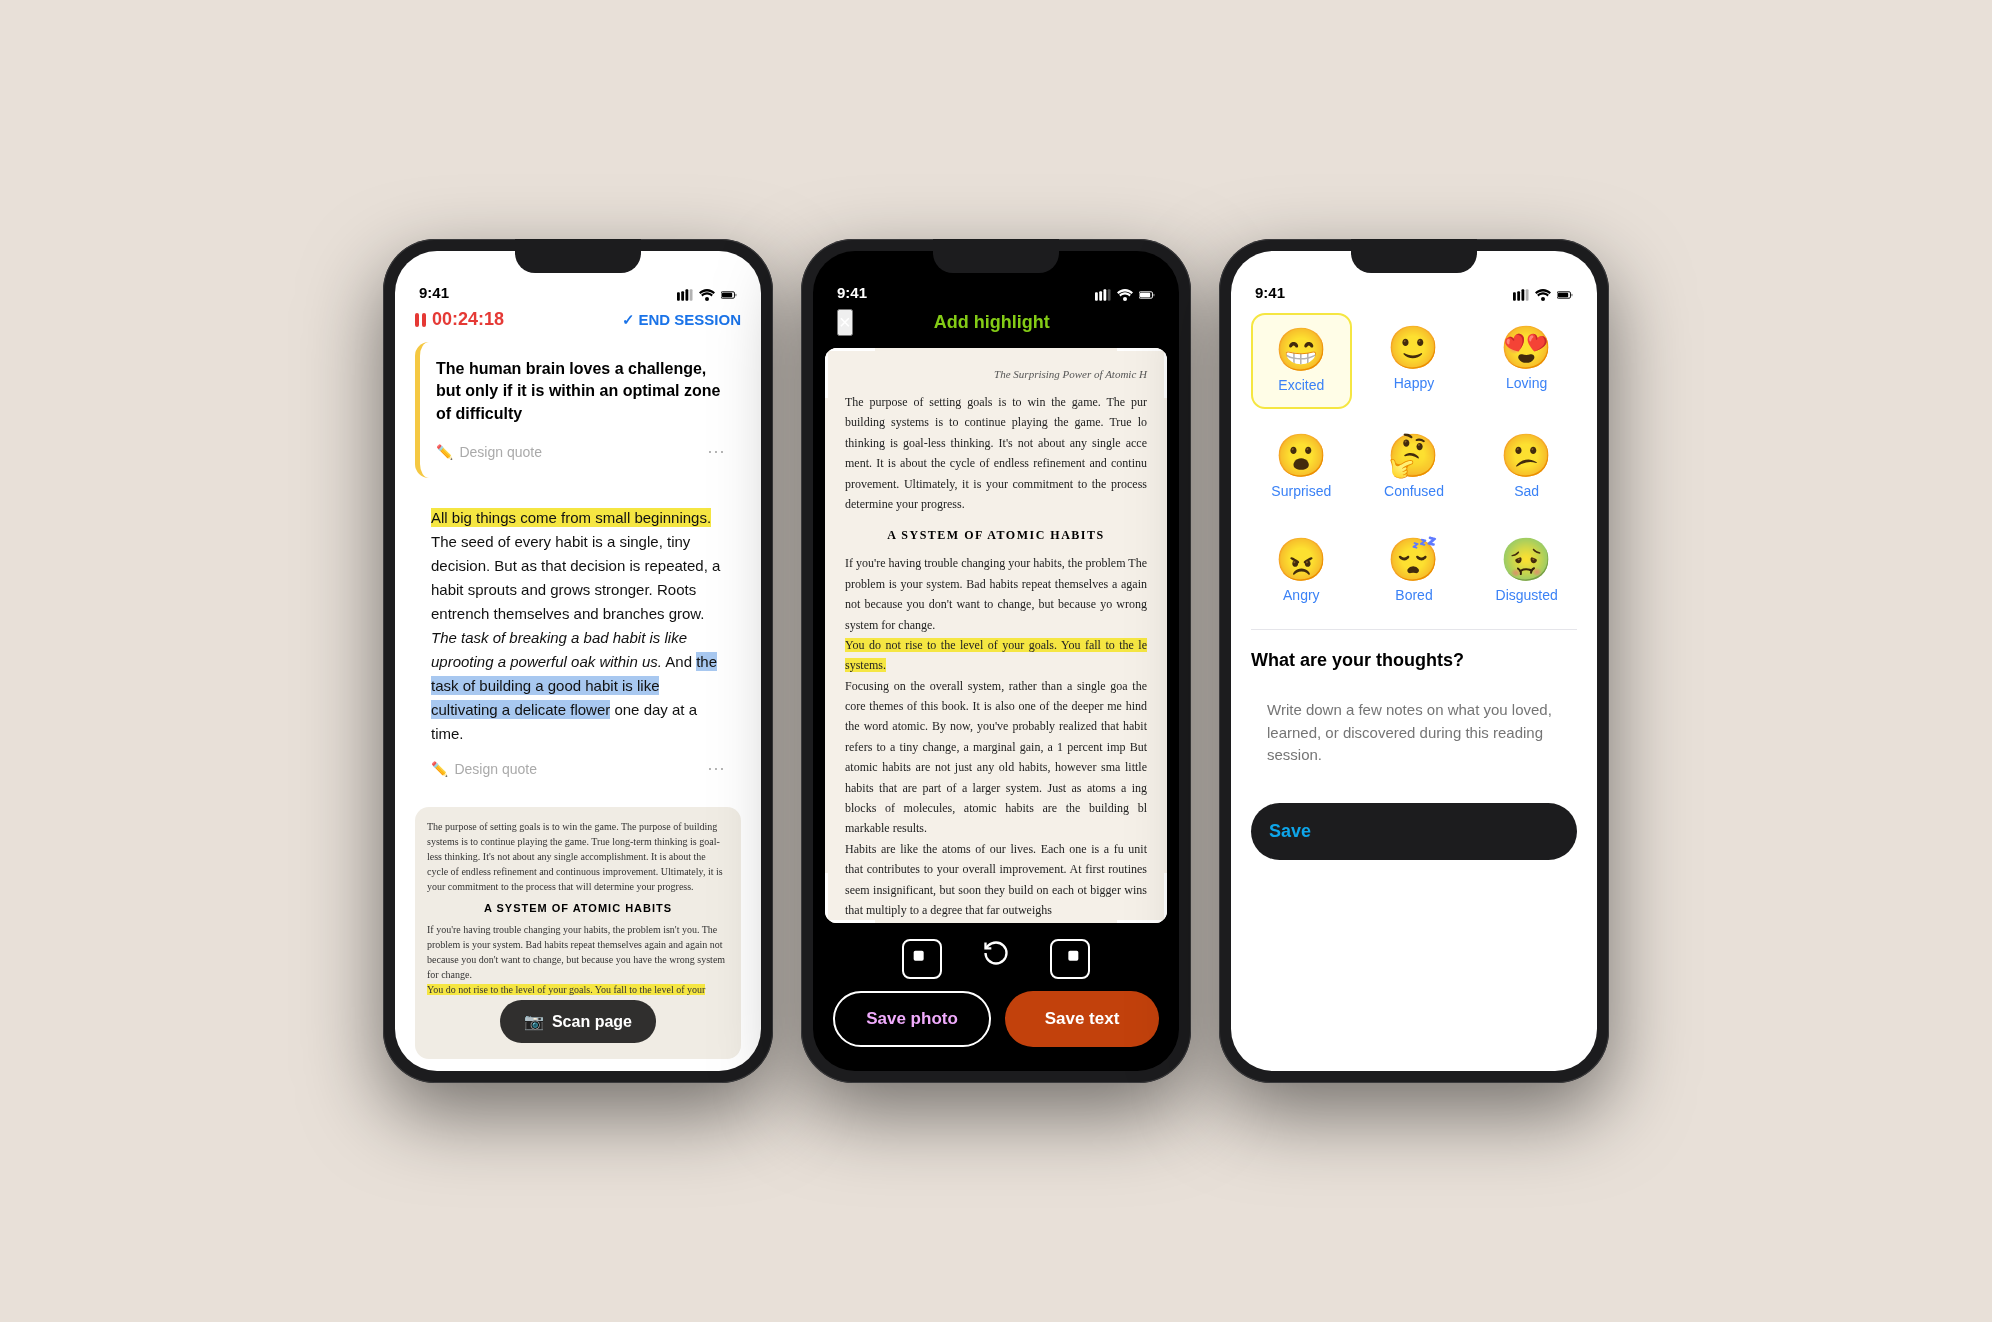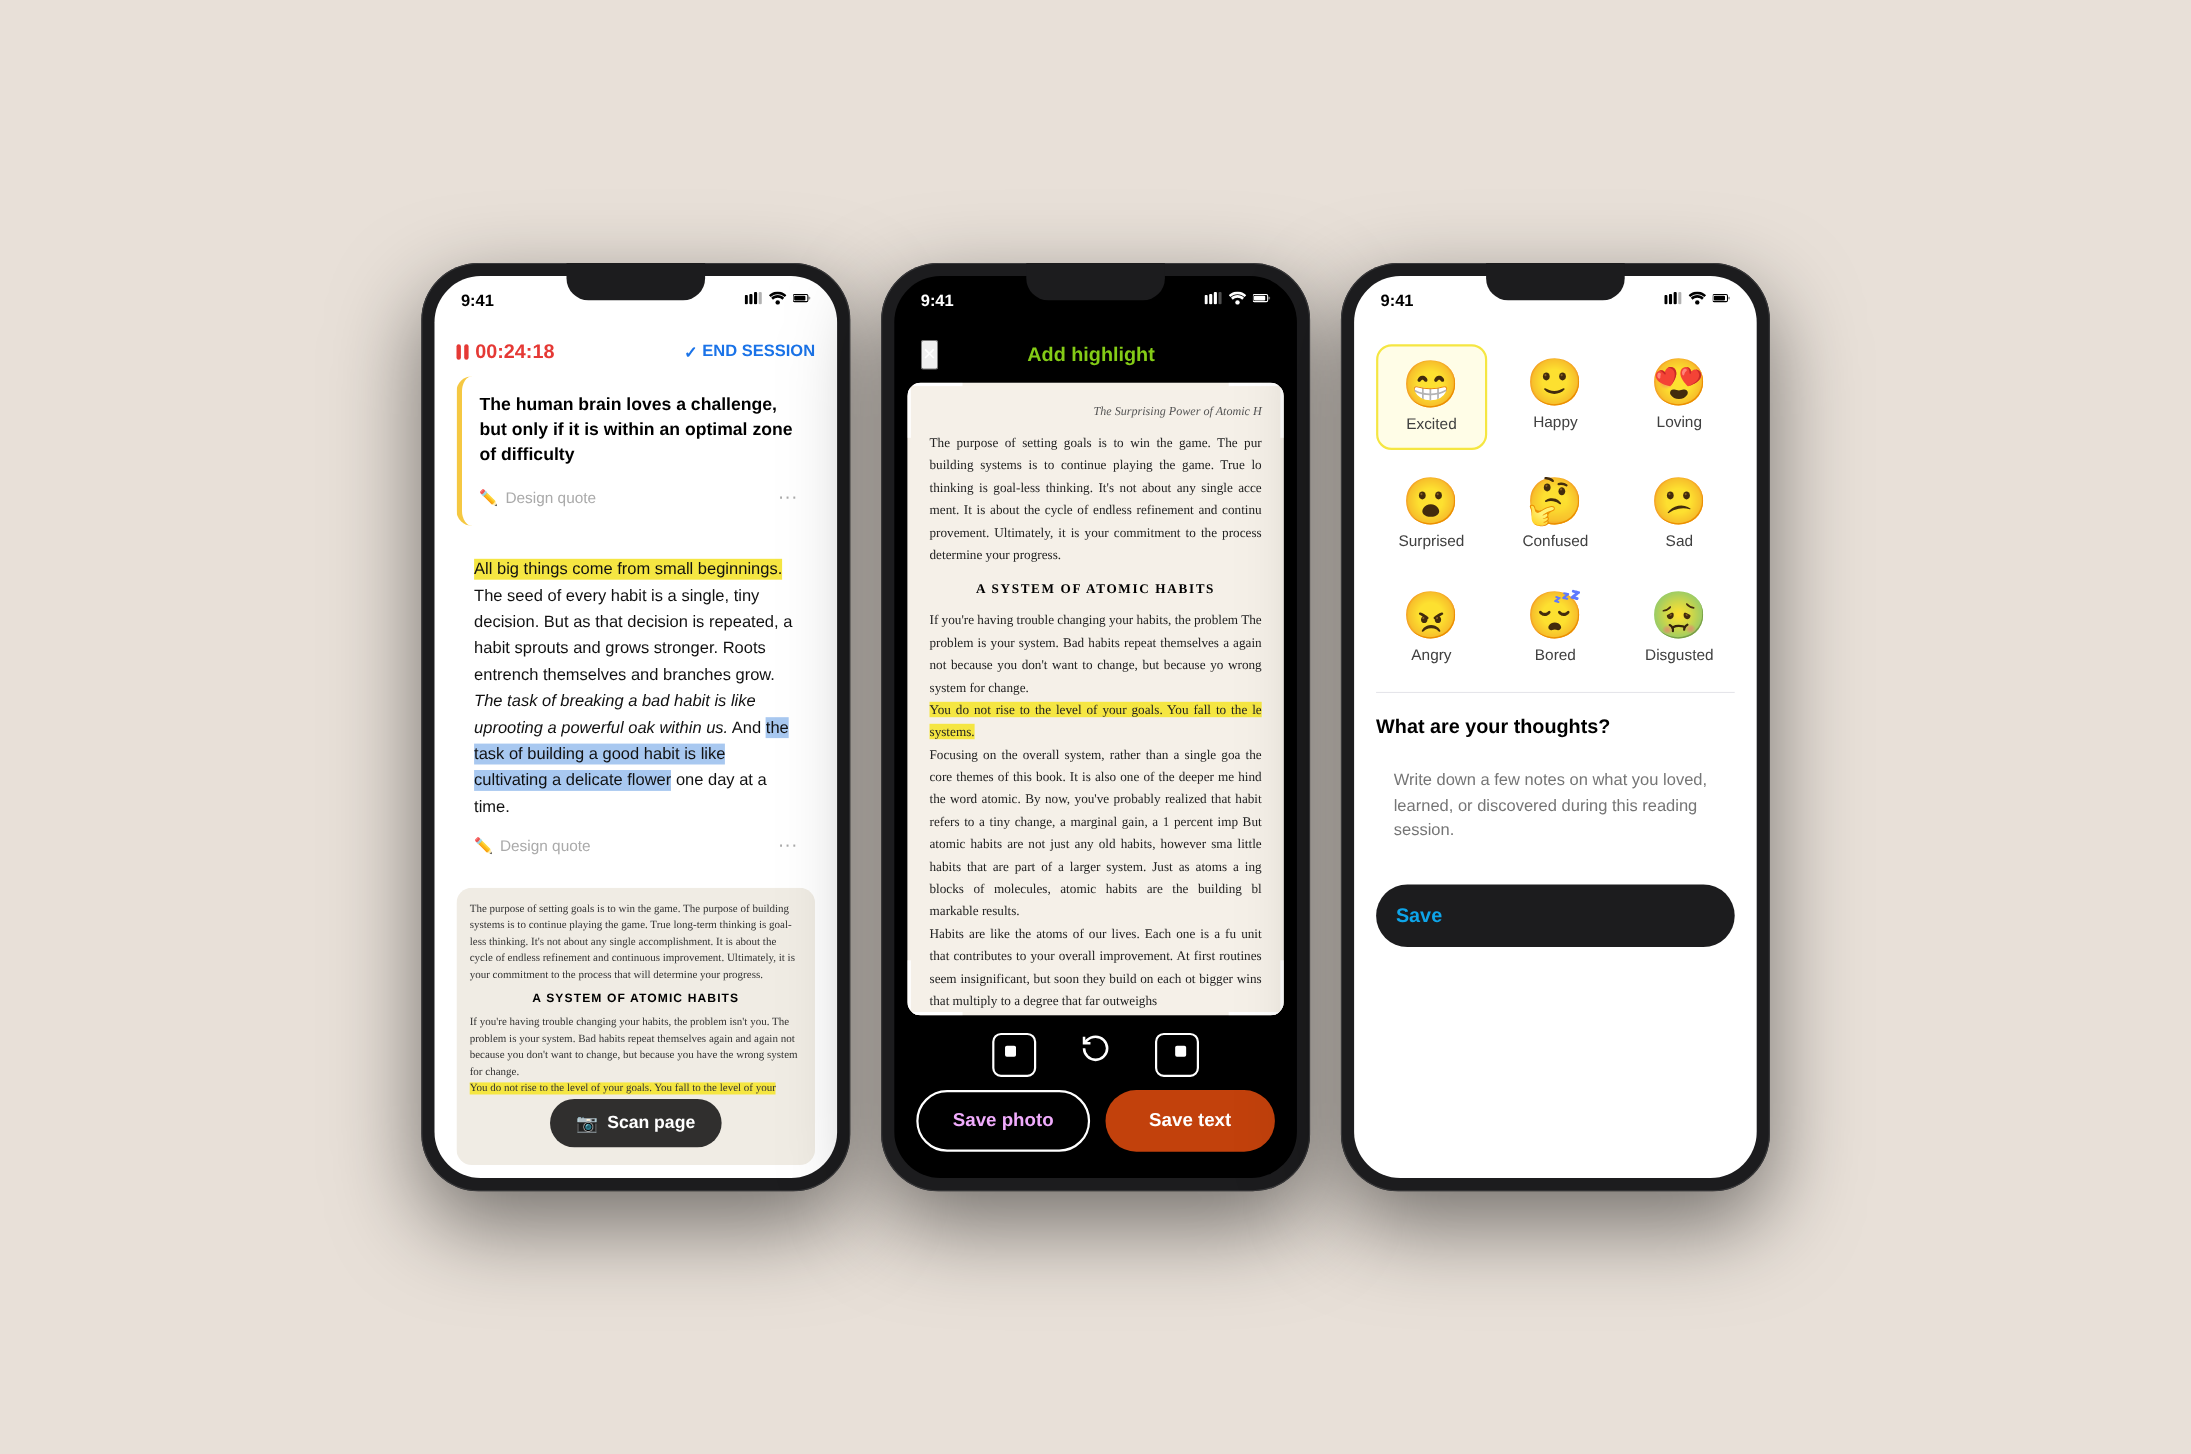--- a/index.html
+++ b/index.html
@@ -45,21 +45,21 @@
       transform: translateX(-50%);
       width: 126px;
       height: 34px;
       background: #1c1c1e;
       border-radius: 0 0 20px 20px;
       z-index: 10;
     }
     .status-bar {
       display: flex;
       justify-content: space-between;
-      align-items: flex-start;
+      align-items: flex-end;
       padding: 14px 24px 0;
       height: 50px;
       position: relative;
       z-index: 5;
       flex-shrink: 0;
     }
     .status-time {
       font-size: 15px;
       font-weight: 600;
       color: #000;
@@ -357,21 +357,21 @@
     .emoji-item.selected {
       background: #fffde7;
       border: 2px solid #f5e642;
     }
     .emoji-icon {
       font-size: 42px;
       line-height: 1;
     }
     .emoji-label {
       font-size: 14px;
-      color: #404040;
+      color: #3b82f6;
       font-weight: 500;
     }
     .thoughts-section {
       padding: 8px 20px 16px;
       flex-shrink: 0;
     }
     .thoughts-title {
       font-size: 18px;
       font-weight: 700;
       color: #000;

